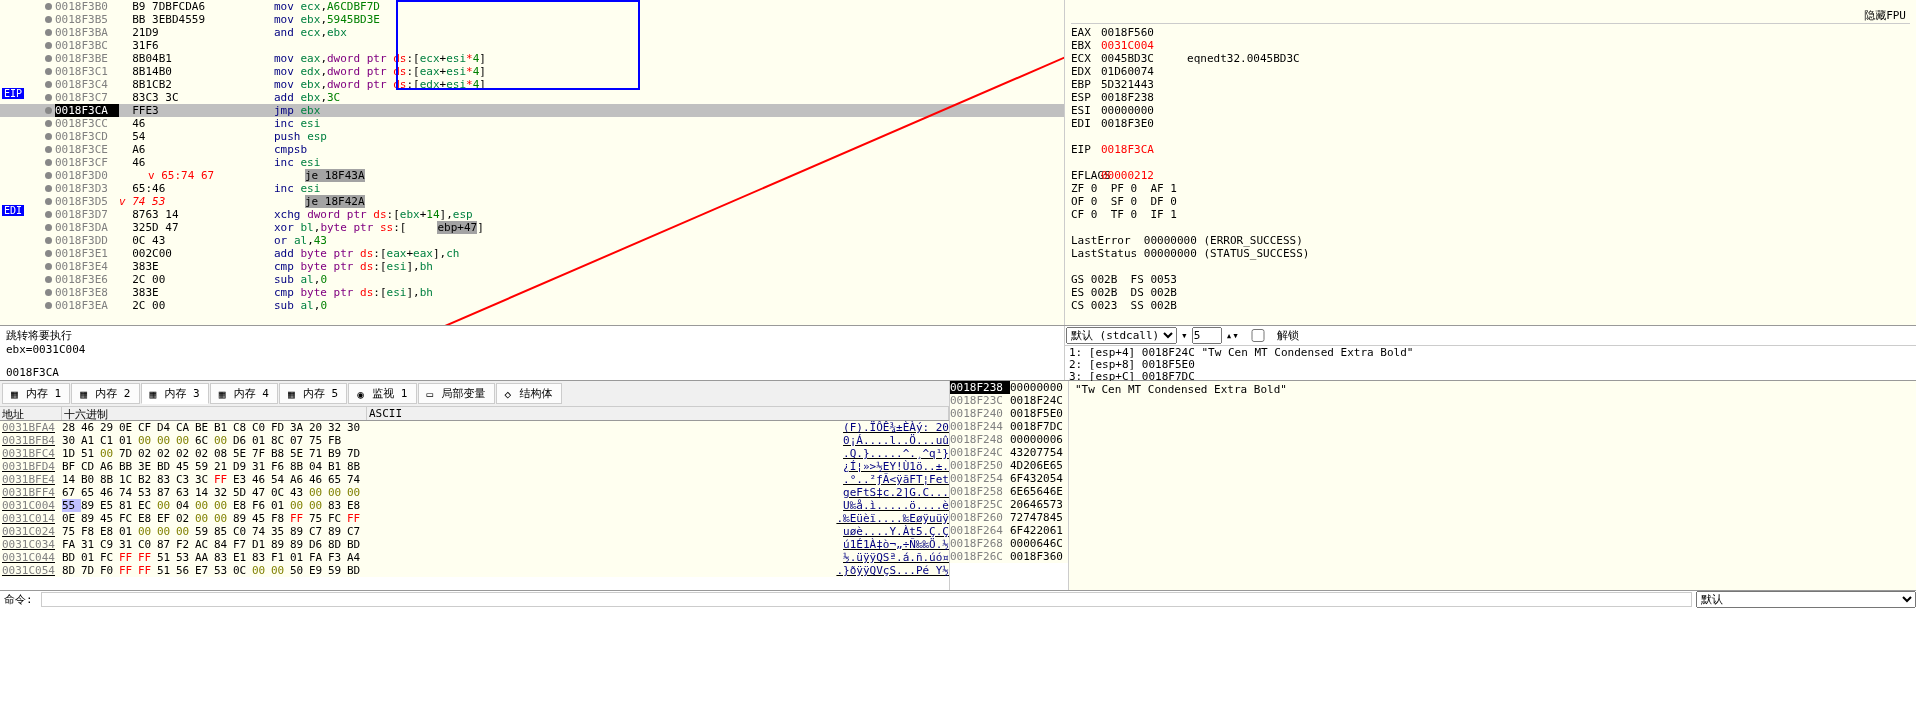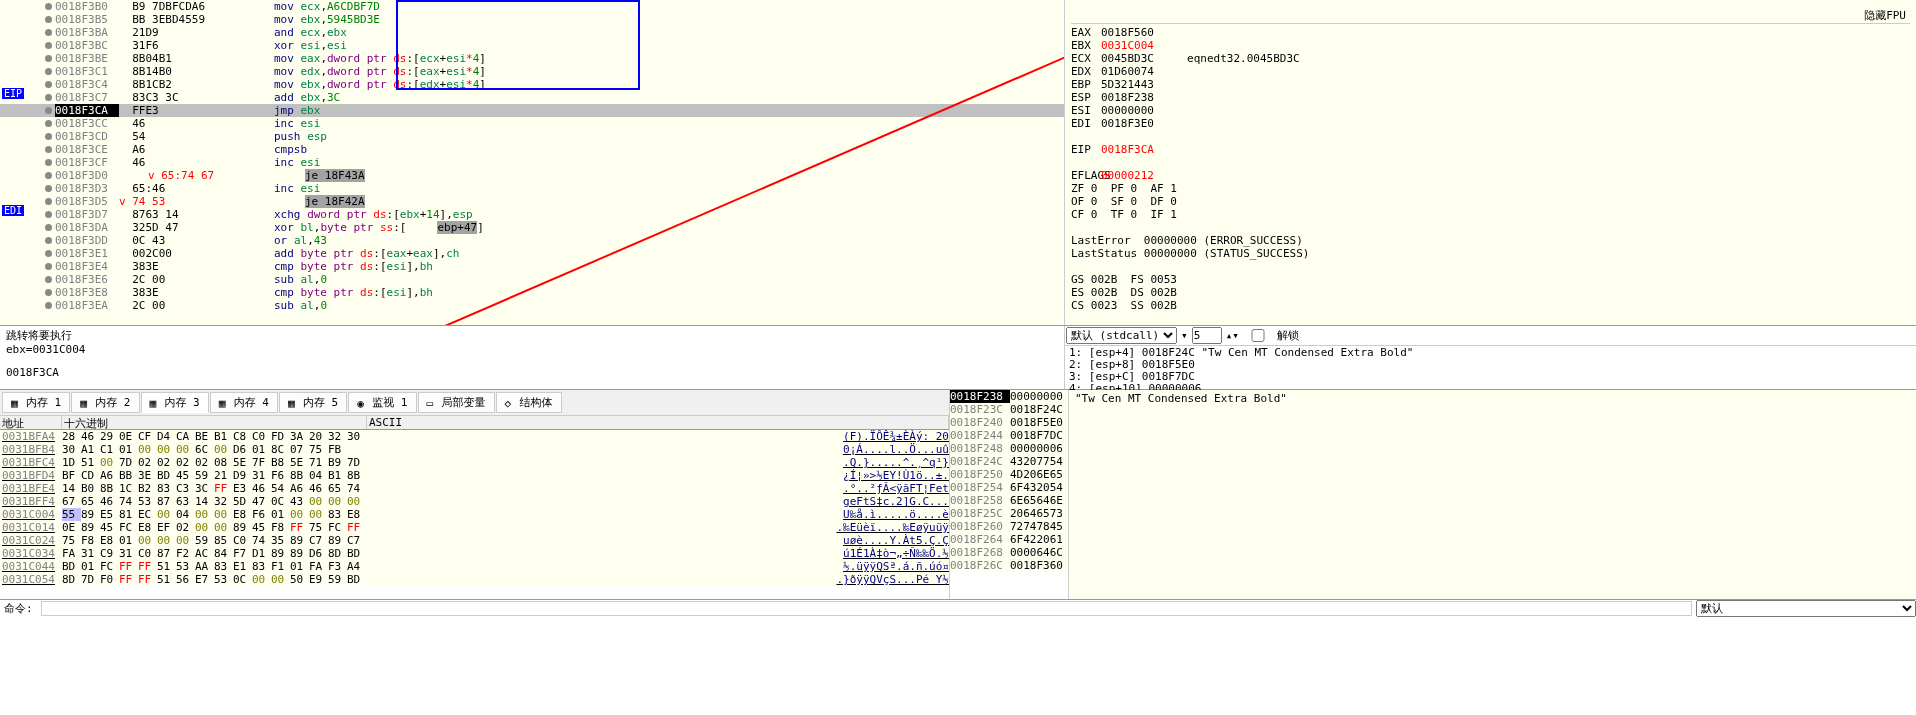--- a/index.html
+++ b/index.html
@@ -23,21 +23,21 @@
 .hl { background:#a3a3a3;margin-left:31px; }
 .eiprow { background:#c0c0c0; }
 .rbox { position:absolute; border:2px solid #0000ff; left:396px; top:0; width:244px; height:90px; pointer-events:none; }
 .eiplbl { position:absolute; left:2px; top:88px; background:#0000ff; color:#fff; font-size:10px; padding:0 2px; z-index:5; }
 .edilbl { position:absolute; left:2px; top:205px; background:#0000ff; color:#fff; font-size:10px; padding:0 2px; z-index:5; }
 svg.arrow { position:absolute; top:0; left:0; pointer-events:none; }
 .regs .rl { height:13px; line-height:13px; white-space:pre; }
 .rn { display:inline-block; width:30px; }
 .rv { color:#000; }
 .rvred { color:#ff0000; }
-.below { display:flex; height:64px; border-top:1px solid #999; }
+.below { display:flex; height:55px; border-top:1px solid #999; }
 .info { flex:0 0 1065px; padding:2px 6px; background:#fff; border-right:1px solid #ccc; }
 .stackparams { flex:1; background:#fff; }
 .sphead { display:flex; align-items:center; border-bottom:1px solid #ccc; padding:1px; gap:4px; }
 .sphead select { font-size:11px; }
 .sphead input { width:30px; font-size:11px; }
 .splines { padding-left:4px; }
 .splines div { height:12px; }
 .bottom { display:flex; height:210px; border-top:1px solid #999; }
 .dump { flex:0 0 950px; display:flex; flex-direction:column; border-right:1px solid #ccc; }
 .tabs { display:flex; background:#f0f0f0; border-bottom:1px solid #ccc; padding:2px; gap:1px; }
@@ -74,33 +74,33 @@
     <div class="rbox"></div>
     <span class="eiplbl">EIP</span>
     <span class="edilbl">EDI</span>
     <svg class="arrow" width="1916" height="600">
       <line x1="1105" y1="40" x2="78" y2="485" stroke="#ff0000" stroke-width="2"></line>
       <polygon points="78,485 92,475 90,490" fill="#ff0000"></polygon>
     </svg>
   <div class="row"><div class="gutter"><div class="dot"></div></div><div class="addr">0018F3B0</div><div class="bytes"><span>  B9 7DBFCDA6</span></div><div class="asm"><span class="mn">mov </span><span class="reg2">ecx</span><span>,</span><span class="num">A6CDBF7D</span></div></div>
       <div class="row"><div class="gutter"><div class="dot"></div></div><div class="addr">0018F3B5</div><div class="bytes"><span>  BB 3EBD4559</span></div><div class="asm"><span class="mn">mov </span><span class="reg2">ebx</span><span>,</span><span class="num">5945BD3E</span></div></div>
       <div class="row"><div class="gutter"><div class="dot"></div></div><div class="addr">0018F3BA</div><div class="bytes"><span>  21D9</span></div><div class="asm"><span class="mn">and </span><span class="reg2">ecx</span><span>,</span><span class="reg2">ebx</span></div></div>
-      <div class="row"><div class="gutter"><div class="dot"></div></div><div class="addr">0018F3BC</div><div class="bytes"><span>  31F6</span></div><div class="asm"><span class="mn">xor </span><span class="reg2">esi</span><span>,</span><span class="reg2">esi</span></div></div>
+      <div class="row"><div class="gutter"><div class="dot"></div></div><div class="addr">0018F3BC</div><div class="bytes"><span>  31F6</span></div></div>
       <div class="row"><div class="gutter"><div class="dot"></div></div><div class="addr">0018F3BE</div><div class="bytes"><span>  8B04B1</span></div><div class="asm"><span class="mn">mov </span><span class="reg2">eax</span><span>,</span><span class="ptr">dword ptr </span><span class="ds">ds</span><span>:[</span><span class="reg2">ecx</span><span>+</span><span class="reg2">esi</span><span class="br">*</span><span class="num">4</span><span>]</span></div></div>
       <div class="row"><div class="gutter"><div class="dot"></div></div><div class="addr">0018F3C1</div><div class="bytes"><span>  8B14B0</span></div><div class="asm"><span class="mn">mov </span><span class="reg2">edx</span><span>,</span><span class="ptr">dword ptr </span><span class="ds">ds</span><span>:[</span><span class="reg2">eax</span><span>+</span><span class="reg2">esi</span><span class="br">*</span><span class="num">4</span><span>]</span></div></div>
       <div class="row"><div class="gutter"><div class="dot"></div></div><div class="addr">0018F3C4</div><div class="bytes"><span>  8B1CB2</span></div><div class="asm"><span class="mn">mov </span><span class="reg2">ebx</span><span>,</span><span class="ptr">dword ptr </span><span class="ds">ds</span><span>:[</span><span class="reg2">edx</span><span>+</span><span class="reg2">esi</span><span class="br">*</span><span class="num">4</span><span>]</span></div></div>
       <div class="row"><div class="gutter"><div class="dot"></div></div><div class="addr">0018F3C7</div><div class="bytes"><span>  83C3 3C</span></div><div class="asm"><span class="mn">add </span><span class="reg2">ebx</span><span>,</span><span class="num">3C</span></div></div>
       <div class="row eiprow"><div class="gutter"><div class="dot"></div></div><div class="addr eip">0018F3CA</div><div class="bytes"><span>  FFE3</span></div><div class="asm"><span class="mn">jmp </span><span class="reg2">ebx</span></div></div>
       <div class="row"><div class="gutter"><div class="dot"></div></div><div class="addr">0018F3CC</div><div class="bytes"><span>  46</span></div><div class="asm"><span class="mn">inc </span><span class="reg2">esi</span></div></div>
       <div class="row"><div class="gutter"><div class="dot"></div></div><div class="addr">0018F3CD</div><div class="bytes"><span>  54</span></div><div class="asm"><span class="mn">push </span><span class="reg2">esp</span></div></div>
       <div class="row"><div class="gutter"><div class="dot"></div></div><div class="addr">0018F3CE</div><div class="bytes"><span>  A6</span></div><div class="asm"><span class="mn">cmpsb </span></div></div>
       <div class="row"><div class="gutter"><div class="dot"></div></div><div class="addr">0018F3CF</div><div class="bytes"><span>  46</span></div><div class="asm"><span class="mn">inc </span><span class="reg2">esi</span></div></div>
       <div class="row"><div class="gutter"><div class="dot"></div></div><div class="addr">0018F3D0</div><div class="bytes"><span style="color: rgb(255, 0, 0); margin-left: 29px;">v 65:74 67</span></div><div class="asm"><span class="hl">je 18F43A</span></div></div>
       <div class="row"><div class="gutter"><div class="dot"></div></div><div class="addr">0018F3D3</div><div class="bytes"><span>  65:46</span></div><div class="asm"><span class="mn">inc </span><span class="reg2">esi</span></div></div>
-      <div class="row"><div class="gutter"><div class="dot"></div></div><div class="addr">0018F3D5</div><div class="bytes"><span style="color: rgb(255, 0, 0);">v 74 53</span></div><div class="asm"><span class="hl">je 18F42A</span></div></div>
+      <div class="row"><div class="gutter"><div class="dot"></div></div><div class="addr">0018F3D5</div><div class="bytes"><span style="color: rgb(255, 0, 0); font-style: italic;">v 74 53</span></div><div class="asm"><span class="hl">je 18F42A</span></div></div>
       <div class="row"><div class="gutter"><div class="dot"></div></div><div class="addr">0018F3D7</div><div class="bytes"><span>  8763 14</span></div><div class="asm"><span class="mn">xchg </span><span class="ptr">dword ptr </span><span class="ds">ds</span><span>:[</span><span class="reg2">ebx</span><span>+</span><span class="num">14</span><span>],</span><span class="reg2">esp</span></div></div>
       <div class="row"><div class="gutter"><div class="dot"></div></div><div class="addr">0018F3DA</div><div class="bytes"><span>  325D 47</span></div><div class="asm"><span class="mn">xor </span><span class="reg2">bl</span><span>,</span><span class="ptr">byte ptr </span><span class="ds">ss</span><span>:[</span><span class="hl">ebp+47</span><span>]</span></div></div>
       <div class="row"><div class="gutter"><div class="dot"></div></div><div class="addr">0018F3DD</div><div class="bytes"><span>  0C 43</span></div><div class="asm"><span class="mn">or </span><span class="reg2">al</span><span>,</span><span class="num">43</span></div></div>
       <div class="row"><div class="gutter"><div class="dot"></div></div><div class="addr">0018F3E1</div><div class="bytes"><span>  002C00</span></div><div class="asm"><span class="mn">add </span><span class="ptr">byte ptr </span><span class="ds">ds</span><span>:[</span><span class="reg2">eax</span><span>+</span><span class="reg2">eax</span><span>],</span><span class="reg2">ch</span></div></div>
       <div class="row"><div class="gutter"><div class="dot"></div></div><div class="addr">0018F3E4</div><div class="bytes"><span>  383E</span></div><div class="asm"><span class="mn">cmp </span><span class="ptr">byte ptr </span><span class="ds">ds</span><span>:[</span><span class="reg2">esi</span><span>],</span><span class="reg2">bh</span></div></div>
       <div class="row"><div class="gutter"><div class="dot"></div></div><div class="addr">0018F3E6</div><div class="bytes"><span>  2C 00</span></div><div class="asm"><span class="mn">sub </span><span class="reg2">al</span><span>,</span><span class="num">0</span></div></div>
       <div class="row"><div class="gutter"><div class="dot"></div></div><div class="addr">0018F3E8</div><div class="bytes"><span>  383E</span></div><div class="asm"><span class="mn">cmp </span><span class="ptr">byte ptr </span><span class="ds">ds</span><span>:[</span><span class="reg2">esi</span><span>],</span><span class="reg2">bh</span></div></div>
       <div class="row"><div class="gutter"><div class="dot"></div></div><div class="addr">0018F3EA</div><div class="bytes"><span>  2C 00</span></div><div class="asm"><span class="mn">sub </span><span class="reg2">al</span><span>,</span><span class="num">0</span></div></div>
     </div>
   <div class="regs">

